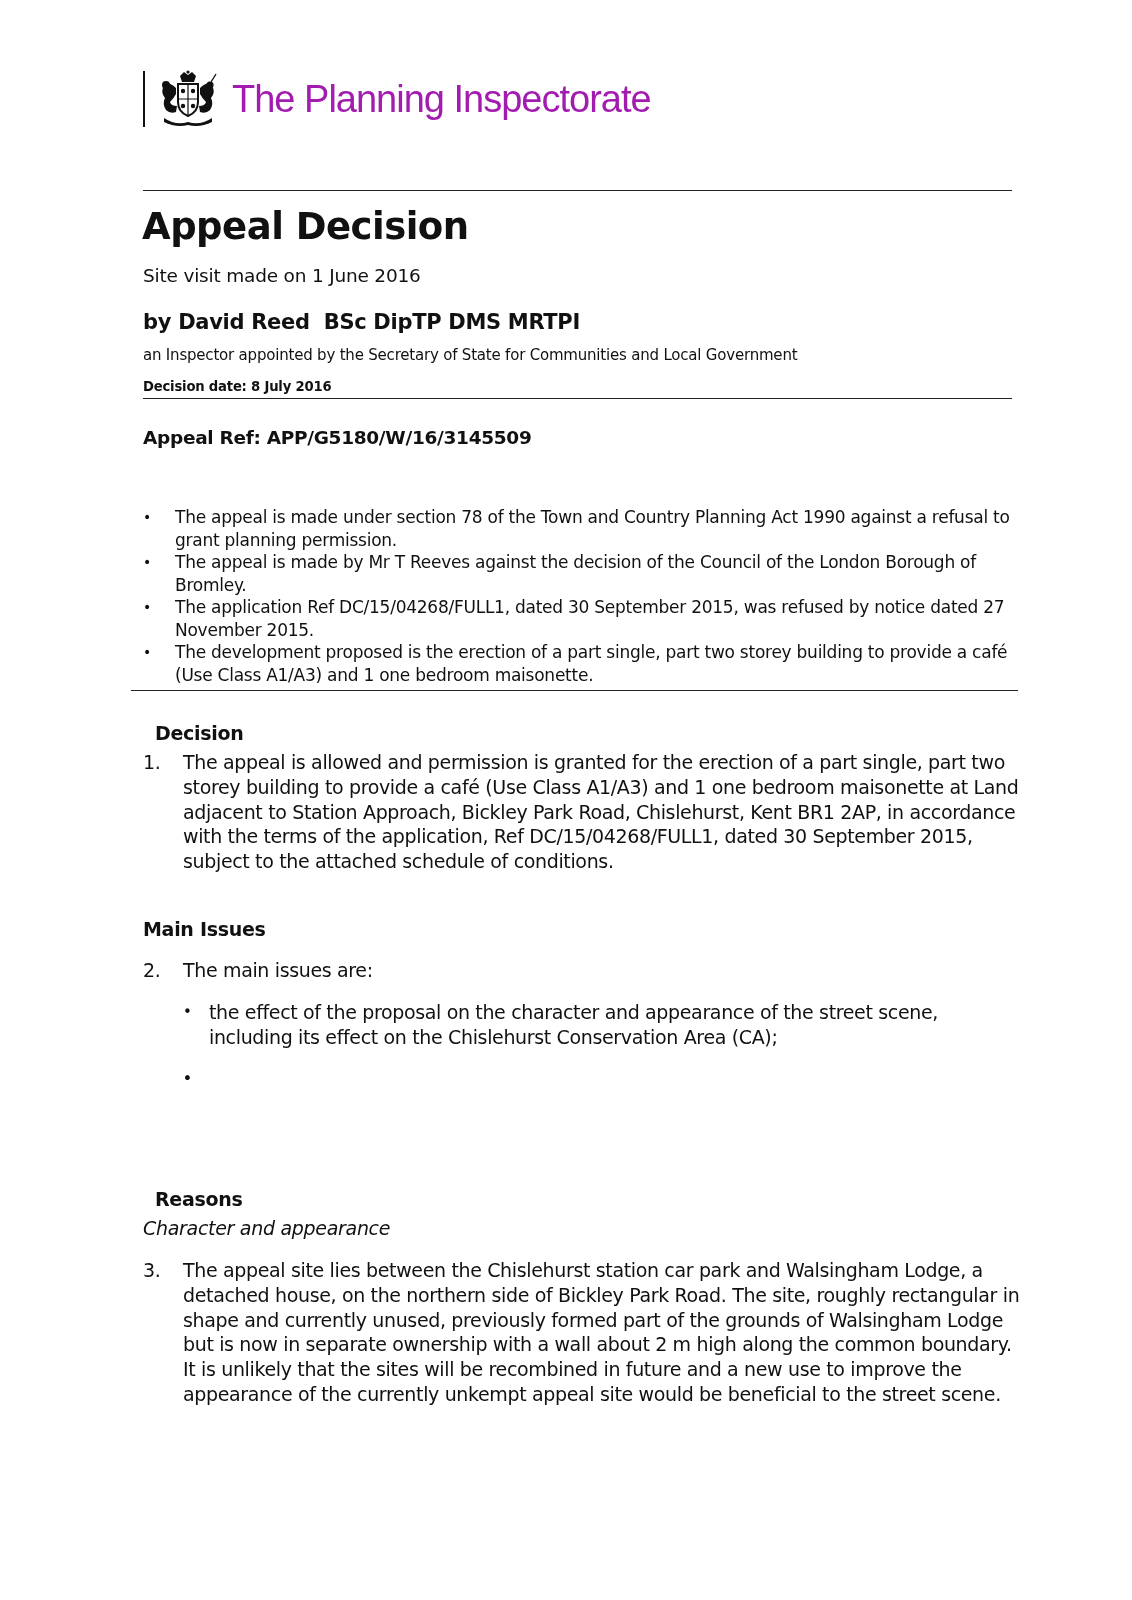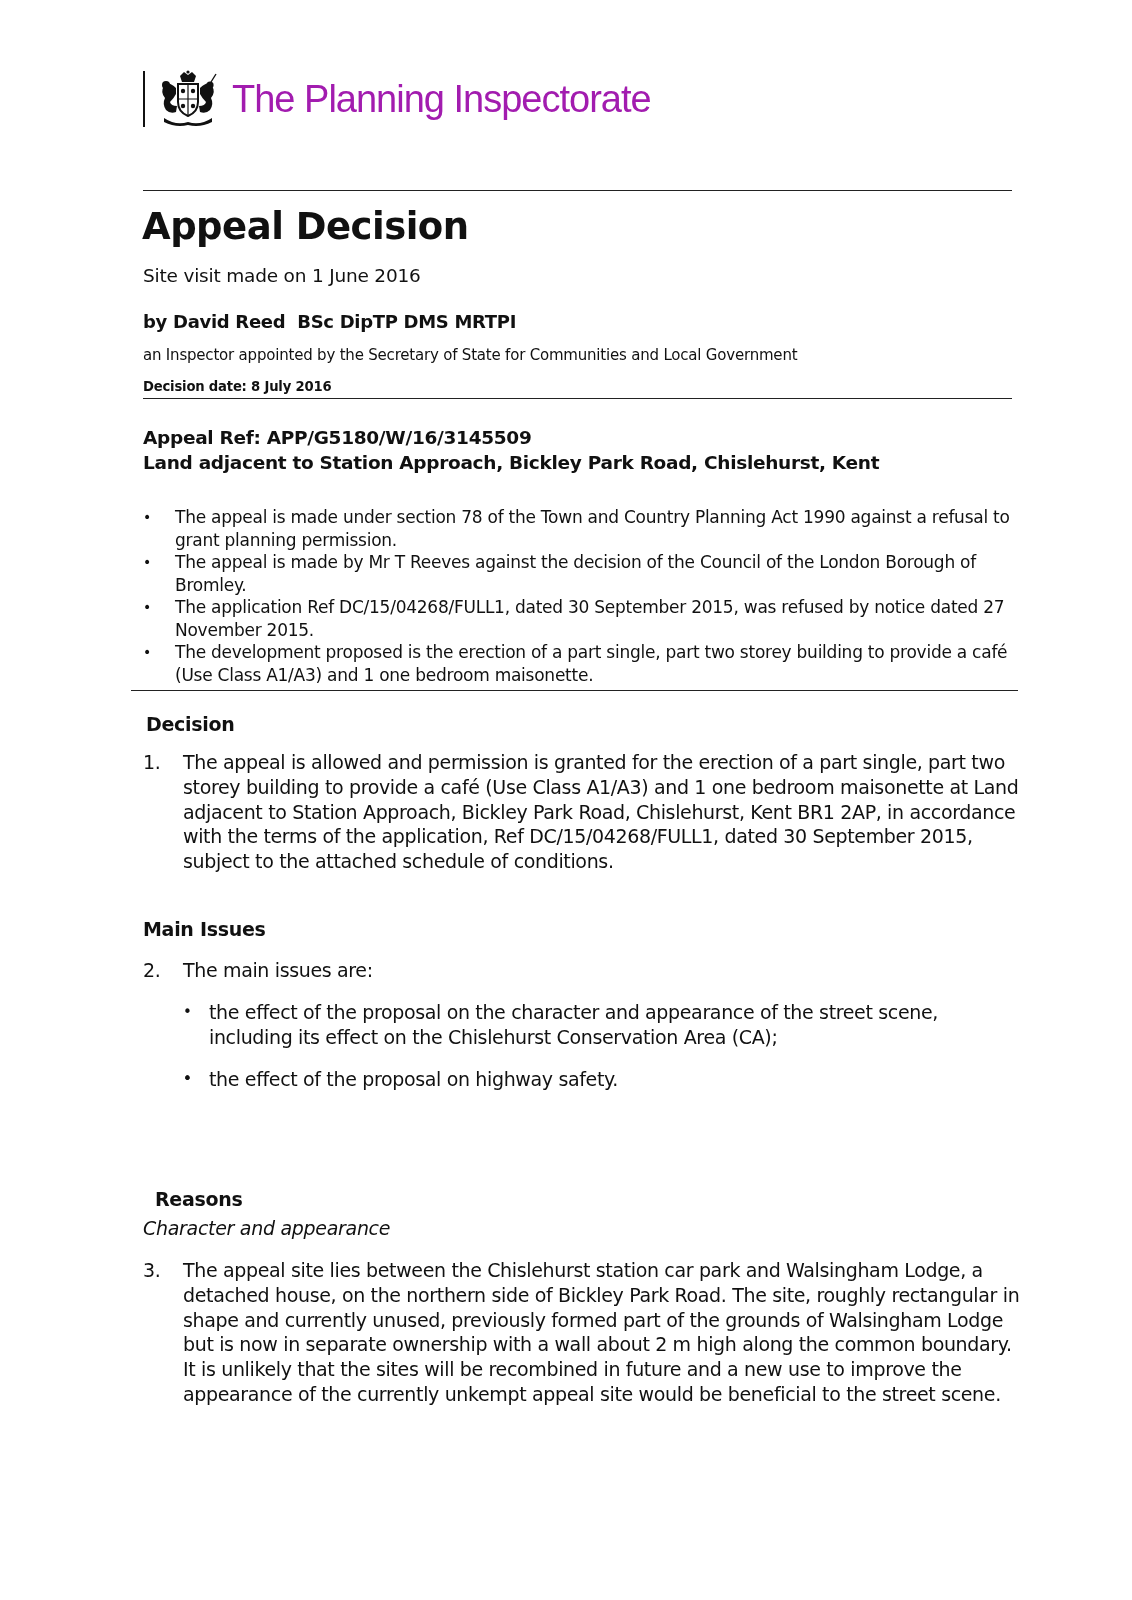--- a/index.html
+++ b/index.html
@@ -50,21 +50,21 @@
       line-height: 46px;
     }
     .site-visit {
       left: 143px; top: 264px;
       font-size: 18.5px;
       line-height: 24px;
       letter-spacing: -0.2px;
     }
     .inspector {
       left: 143px; top: 310px;
-      font-size: 18px;
+      font-size: 21px;
       font-weight: bold;
       line-height: 24px;
       letter-spacing: -0.3px;
       white-space: pre;
     }
     .appointed {
       left: 143px; top: 346px;
       font-size: 15px;
       font-weight: normal;
       line-height: 18px;
@@ -185,21 +185,20 @@
 <h1 class="abs title" style="margin:0;">Appeal Decision</h1>
 <div class="abs site-visit">Site visit made on 1 June 2016</div>
 <div class="abs inspector">by David Reed  BSc DipTP DMS MRTPI</div>
 <div class="abs appointed">an Inspector appointed by the Secretary of State for Communities and Local Government</div>
 <div class="abs decision-date">Decision date: 8 July 2016</div>
 
 <div class="abs rule" style="left:143px; top:398px; width:869px;"></div>
 
 <div class="abs appeal-head">
   <div>Appeal Ref: APP/G5180/W/16/3145509</div>
-  <div>Land adjacent to Station Approach, Bickley Park Road, Chislehurst, Kent</div>
 </div>
 
 <ul class="abs summary-list">
   <li>
     <span class="bullet">•</span>
     <span>The appeal is made under section 78 of the Town and Country Planning Act 1990 against a refusal to grant planning permission.</span>
   </li>
   <li>
     <span class="bullet">•</span>
     <span>The appeal is made by Mr T Reeves against the decision of the Council of the London Borough of Bromley.</span>
@@ -209,21 +208,21 @@
     <span>The application Ref DC/15/04268/FULL1, dated 30 September 2015, was refused by notice dated 27 November 2015.</span>
   </li>
   <li>
     <span class="bullet">•</span>
     <span>The development proposed is the erection of a part single, part two storey building to provide a café (Use Class A1/A3) and 1 one bedroom maisonette.</span>
   </li>
 </ul>
 
 <div class="abs rule" style="left:131px; top:690px; width:887px;"></div>
 
-<h2 class="abs section-heading" style="left:143px; top:709px; margin:3px;">Decision</h2>
+<h2 class="abs section-heading" style="left:143px; top:709px; margin:12px;">Decision</h2>
 <div class="abs para" style="left:143px; top:750px;">
   <span class="num">1.</span>
   <div class="body">The appeal is allowed and permission is granted for the erection of a part single, part two storey building to provide a café (Use Class A1/A3) and 1 one bedroom maisonette at Land adjacent to Station Approach, Bickley Park Road, Chislehurst, Kent BR1 2AP, in accordance with the terms of the application, Ref DC/15/04268/FULL1, dated 30 September 2015, subject to the attached schedule of conditions.</div>
 </div>
 
 <h2 class="abs section-heading" style="left:143px; top:917px; margin:0;">Main Issues</h2>
 <div class="abs para" style="left:143px; top:958px;">
   <span class="num">2.</span>
   <div class="body">The main issues are:</div>
 </div>
@@ -231,21 +230,20 @@
 <ul class="abs issues-list" style="left:183px; top:1000px;">
   <li>
     <span class="bullet">•</span>
     <span>the effect of the proposal on the character and appearance of the street scene, including its effect on the Chislehurst Conservation Area (CA);</span>
   </li>
   <li>
     <span class="bullet">•</span>
   </li>
   <li>
     <span class="bullet">•</span>
-    <span>the effect of the proposal on highway safety.</span>
   </li>
 </ul>
 
 <h2 class="abs section-heading" style="left:143px; top:1175px; margin:12px;">Reasons</h2>
 <div class="abs sub-heading" style="left:143px; top:1216px;">Character and appearance</div>
 <div class="abs para" style="left:143px; top:1258px;">
   <span class="num">3.</span>
   <div class="body">The appeal site lies between the Chislehurst station car park and Walsingham Lodge, a detached house, on the northern side of Bickley Park Road.  The site, roughly rectangular in shape and currently unused, previously formed part of the grounds of Walsingham Lodge but is now in separate ownership with a wall about 2 m high along the common boundary.  It is unlikely that the sites will be recombined in future and a new use to improve the appearance of the currently unkempt appeal site would be beneficial to the street scene.</div>
 </div>
 

